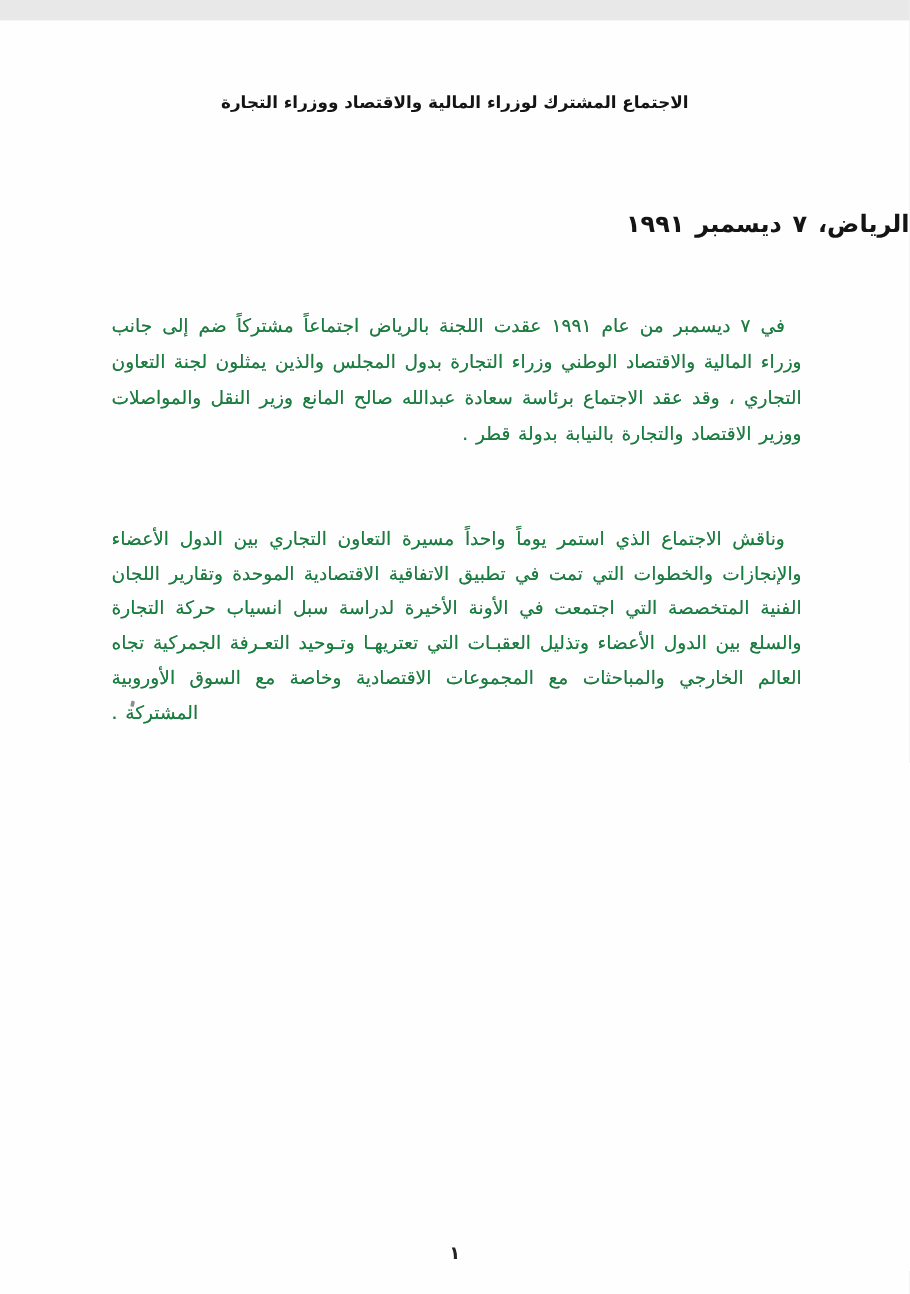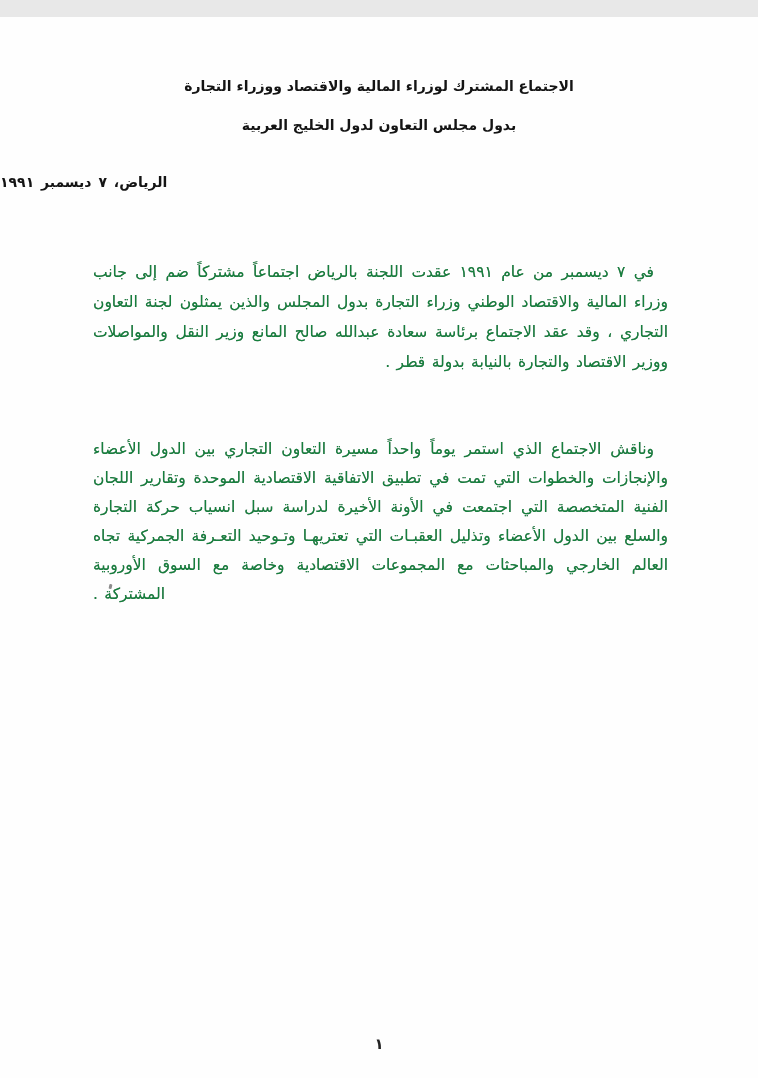--- a/index.html
+++ b/index.html
@@ -32,23 +32,23 @@
     color: #141414;
     margin: 0 0 25px 0;
     letter-spacing: 0.3px;
   }
   .dateline {
     position: absolute;
     top: 157px;
     left: 0;
     right: 0;
     direction: rtl;
-    text-align: left;
+    text-align: right;
     font-weight: bold;
-    font-size: 14px;
+    font-size: 20px;
     color: #141414;
     word-spacing: 2px;
   }
   .body-block {
     position: absolute;
     top: 240px;
     right: 90px;
     left: 93px;
     direction: rtl;
   }
@@ -92,21 +92,20 @@
     color: #232323;
   }
 </style>
 </head>
 <body>
 
 <div class="page">
 
   <div class="title-block">
     <div class="title-line">الاجتماع المشترك لوزراء المالية والاقتصاد ووزراء التجارة</div>
-    <div class="title-line">بدول مجلس التعاون لدول الخليج العربية</div>
   </div>
 
   <div class="dateline">الرياض، ٧ ديسمبر ١٩٩١</div>
 
   <div class="body-block">
     <p class="para">في ٧ ديسمبر من عام ١٩٩١ عقدت اللجنة بالرياض اجتماعاً مشتركاً ضم إلى جانب وزراء المالية والاقتصاد الوطني وزراء التجارة بدول المجلس والذين يمثلون لجنة التعاون التجاري ، وقد عقد الاجتماع برئاسة سعادة عبدالله صالح المانع وزير النقل والمواصلات ووزير الاقتصاد والتجارة بالنيابة بدولة قطر .</p>
     <p class="para last-line-left">وناقش الاجتماع الذي استمر يوماً واحداً مسيرة التعاون التجاري بين الدول الأعضاء والإنجازات والخطوات التي تمت في تطبيق الاتفاقية الاقتصادية الموحدة وتقارير اللجان الفنية المتخصصة التي اجتمعت في الأونة الأخيرة لدراسة سبل انسياب حركة التجارة والسلع بين الدول الأعضاء وتذليل العقبـات التي تعتريهـا وتـوحيد التعـرفة الجمركية تجاه العالم الخارجي والمباحثات مع المجموعات الاقتصادية وخاصة مع السوق الأوروبية المشتركة .</p>
   </div>
 
   <div class="scan-artifact"></div>

